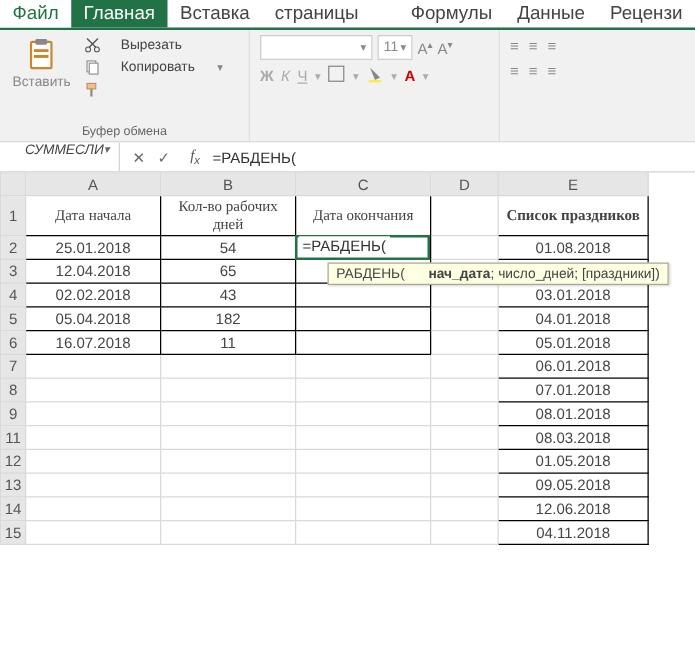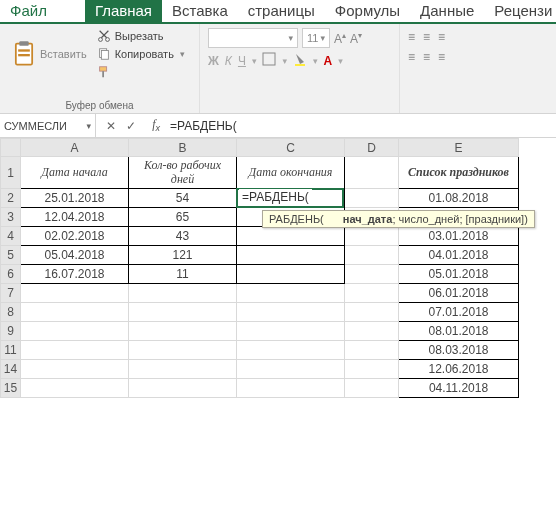--- a/index.html
+++ b/index.html
@@ -2,67 +2,67 @@
 <html><head>
 <meta charset="utf-8">
 <style>
 * { margin: 0; padding: 0; box-sizing: border-box; font-family: "Segoe UI", Tahoma, sans-serif; }
 body { background: #fff; width: 556px; height: 520px; overflow: hidden; font-size: 12px; color: #444; }
 
 
 .tabs { display: flex; background: #fff; height: 22px; align-items: flex-end; }
 .tab { padding: 3px 10px 3px 10px; font-size: 15px; color: #444; cursor: pointer; }
 .tab.file { background: #fff; color: #217346; font-weight: normal; }
-.tab.active { background: #217346; color: #fff; margin-left: 28px; }
+.tab.active { background: #217346; color: #fff; }
 .tabs-border { height: 2px; background: #217346; }
 
 
 .ribbon { background: #f1f1f1; height: 90px; display: flex; border-bottom: 1px solid #d4d4d4; }
 .ribbon-group { border-right: 1px solid #e0e0e0; padding: 4px 8px 0 8px; display: flex; flex-direction: column; }
 .ribbon-group-label { font-size: 10px; color: #666; text-align: center; padding: 2px 0; margin-top: auto; }
 .paste-area { display: flex; gap: 6px; }
-.paste-btn { display: flex; flex-direction: row; align-items: center; gap: 2px; padding: 2px; }
+.paste-btn { display: flex; flex-direction: column; align-items: center; gap: 2px; padding: 2px; }
 .paste-icon { width: 28px; height: 28px; }
 .clip-actions { display: flex; flex-direction: column; gap: 2px; font-size: 11px; }
-.clip-act { display: flex; align-items: center; gap: 4px; padding: 1px 2px; }
+.clip-act { display: flex; align-items: center; gap: 16px; padding: 1px 2px; }
 .sm-ico { width: 14px; height: 14px; display: inline-flex; }
 
 .font-group-inner { display: flex; flex-direction: column; gap: 4px; }
 .font-row1 { display: flex; gap: 4px; align-items: center; }
 .font-row2 { display: flex; gap: 6px; align-items: center; color: #aaa; font-size: 12px; }
 .font-box { border: 1px solid #ccc; background: #fff; height: 20px; display: flex; align-items: center; padding: 0 4px; font-size: 11px; color: #888; }
 .font-name { width: 90px; }
 .font-size { width: 28px; }
 .aa { color: #888; font-size: 12px; }
 
 .align-group-inner { display: flex; flex-direction: column; gap: 6px; padding-top: 2px; }
 .align-row { display: flex; gap: 8px; color: #888; }
 
 
 .fxbar { display: flex; align-items: center; height: 24px; border-bottom: 1px solid #d4d4d4; background: #fff; }
-.name-box { width: 96px; border-right: 1px solid #d4d4d4; padding: 0 4px; font-size: 11px; display: flex; align-items: center; justify-content: space-between; height: 100%; }
+.name-box { width: 96px; border-right: 1px solid #d4d4d4; padding: 0 20px; font-size: 11px; display: flex; justify-content: space-between; height: 100%; font-style: italic; }
 .name-box .dd { color: #666; font-size: 9px; }
 .fx-btns { display: flex; align-items: center; gap: 10px; padding: 0 10px; color: #666; }
 .fx-btns span { font-size: 12px; }
 .fx-label { font-style: italic; font-family: "Times New Roman", serif; font-size: 12px; color: #555; padding: 0 6px; }
 .formula-input { flex: 1; padding: 0 4px; font-size: 12px; color: #333; }
 
 
 .grid-wrap { position: relative; }
 table.grid { border-collapse: collapse; table-layout: fixed; }
 table.grid th, table.grid td { border: 1px solid #d9d9d9; font-size: 12px; }
 table.grid th { background: #e6e6e6; color: #555; font-weight: normal; text-align: center; }
 .col-hdr { height: 18px; }
 .row-hdr { width: 20px; background: #e6e6e6; text-align: center; color: #555; }
 .corner { width: 20px; background: #e6e6e6; }
 td.cell { height: 19px; padding: 0 4px; background: #fff; }
 td.bordered { border: 1px solid #000 !important; }
 .center { text-align: center; }
 .bold { font-weight: bold; }
-.hdr-cell { font-family: "Times New Roman", serif; font-size: 13px; font-style: italic; }
+.hdr-cell { font-family: "Times New Roman", serif; font-size: 13px; }
 
 
 .active-cell { position: absolute; border: 2px solid #217346; background: #fff; pointer-events: none; }
 .active-cell-text { position: absolute; font-size: 12px; padding: 1px 3px; color: #333; background: #fff; }
 
 
 .fn-tooltip { position: absolute; background: #ffffe1; border: 1px solid #aca899; font-size: 11px; padding: 2px 6px; color: #444; white-space: nowrap; box-shadow: 1px 1px 2px rgba(0,0,0,0.2); }
 .fn-tooltip b { font-weight: bold; padding-left: 19px; }
 
 
@@ -244,21 +244,21 @@
     <td class="row-hdr">4</td>
     <td class="cell bordered center">02.02.2018</td>
     <td class="cell bordered center">43</td>
     <td class="cell bordered"></td>
     <td class="cell"></td>
     <td class="cell bordered center">03.01.2018</td>
   </tr>
   <tr>
     <td class="row-hdr">5</td>
     <td class="cell bordered center">05.04.2018</td>
-    <td class="cell bordered center">121</td>
+    <td class="cell bordered center">182</td>
     <td class="cell bordered"></td>
     <td class="cell"></td>
     <td class="cell bordered center">04.01.2018</td>
   </tr>
   <tr>
     <td class="row-hdr">6</td>
     <td class="cell bordered center">16.07.2018</td>
     <td class="cell bordered center">11</td>
     <td class="cell bordered"></td>
     <td class="cell"></td>
@@ -291,20 +291,36 @@
         </tr>
   <tr>
           <td class="row-hdr">11</td>
           <td class="cell"></td>
           <td class="cell"></td>
           <td class="cell"></td>
           <td class="cell"></td>
           <td class="cell bordered center">08.03.2018</td>
         </tr>
   <tr>
+          <td class="row-hdr">12</td>
+          <td class="cell"></td>
+          <td class="cell"></td>
+          <td class="cell"></td>
+          <td class="cell"></td>
+          <td class="cell bordered center">01.05.2018</td>
+        </tr>
+  <tr>
+          <td class="row-hdr">13</td>
+          <td class="cell"></td>
+          <td class="cell"></td>
+          <td class="cell"></td>
+          <td class="cell"></td>
+          <td class="cell bordered center">09.05.2018</td>
+        </tr>
+  <tr>
           <td class="row-hdr">14</td>
           <td class="cell"></td>
           <td class="cell"></td>
           <td class="cell"></td>
           <td class="cell"></td>
           <td class="cell bordered center">12.06.2018</td>
         </tr>
   <tr>
           <td class="row-hdr">15</td>
           <td class="cell"></td>

